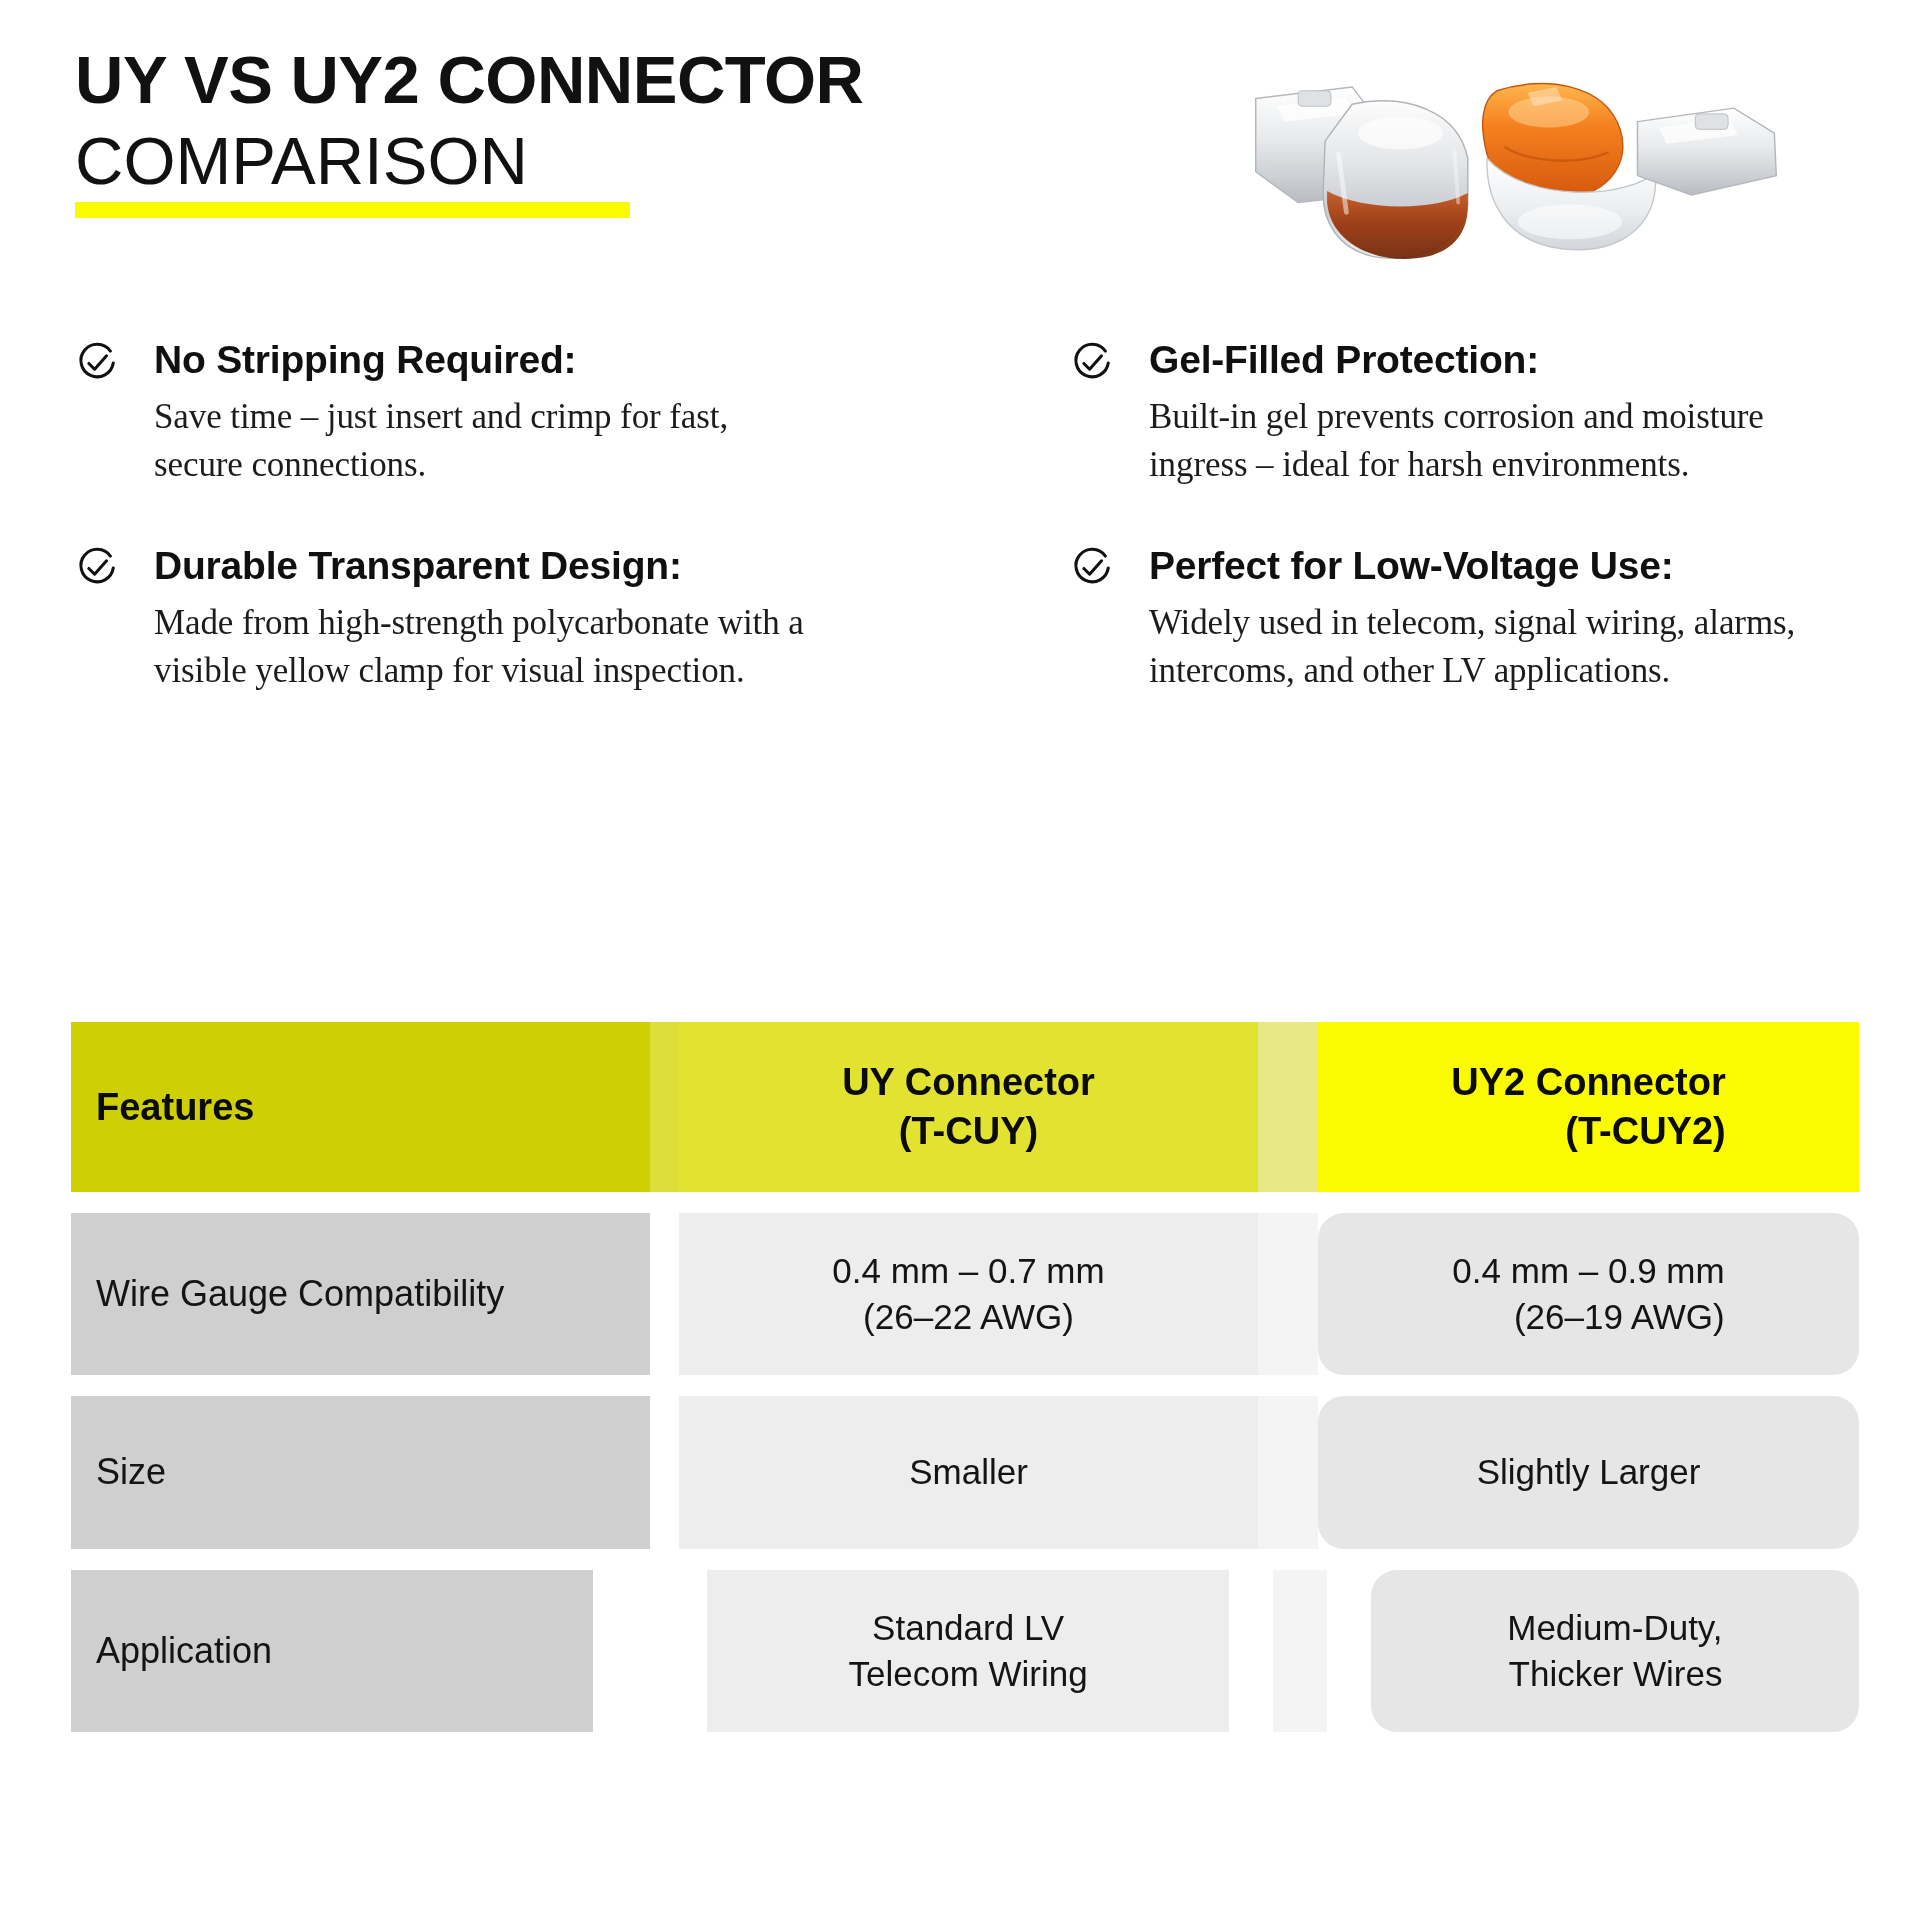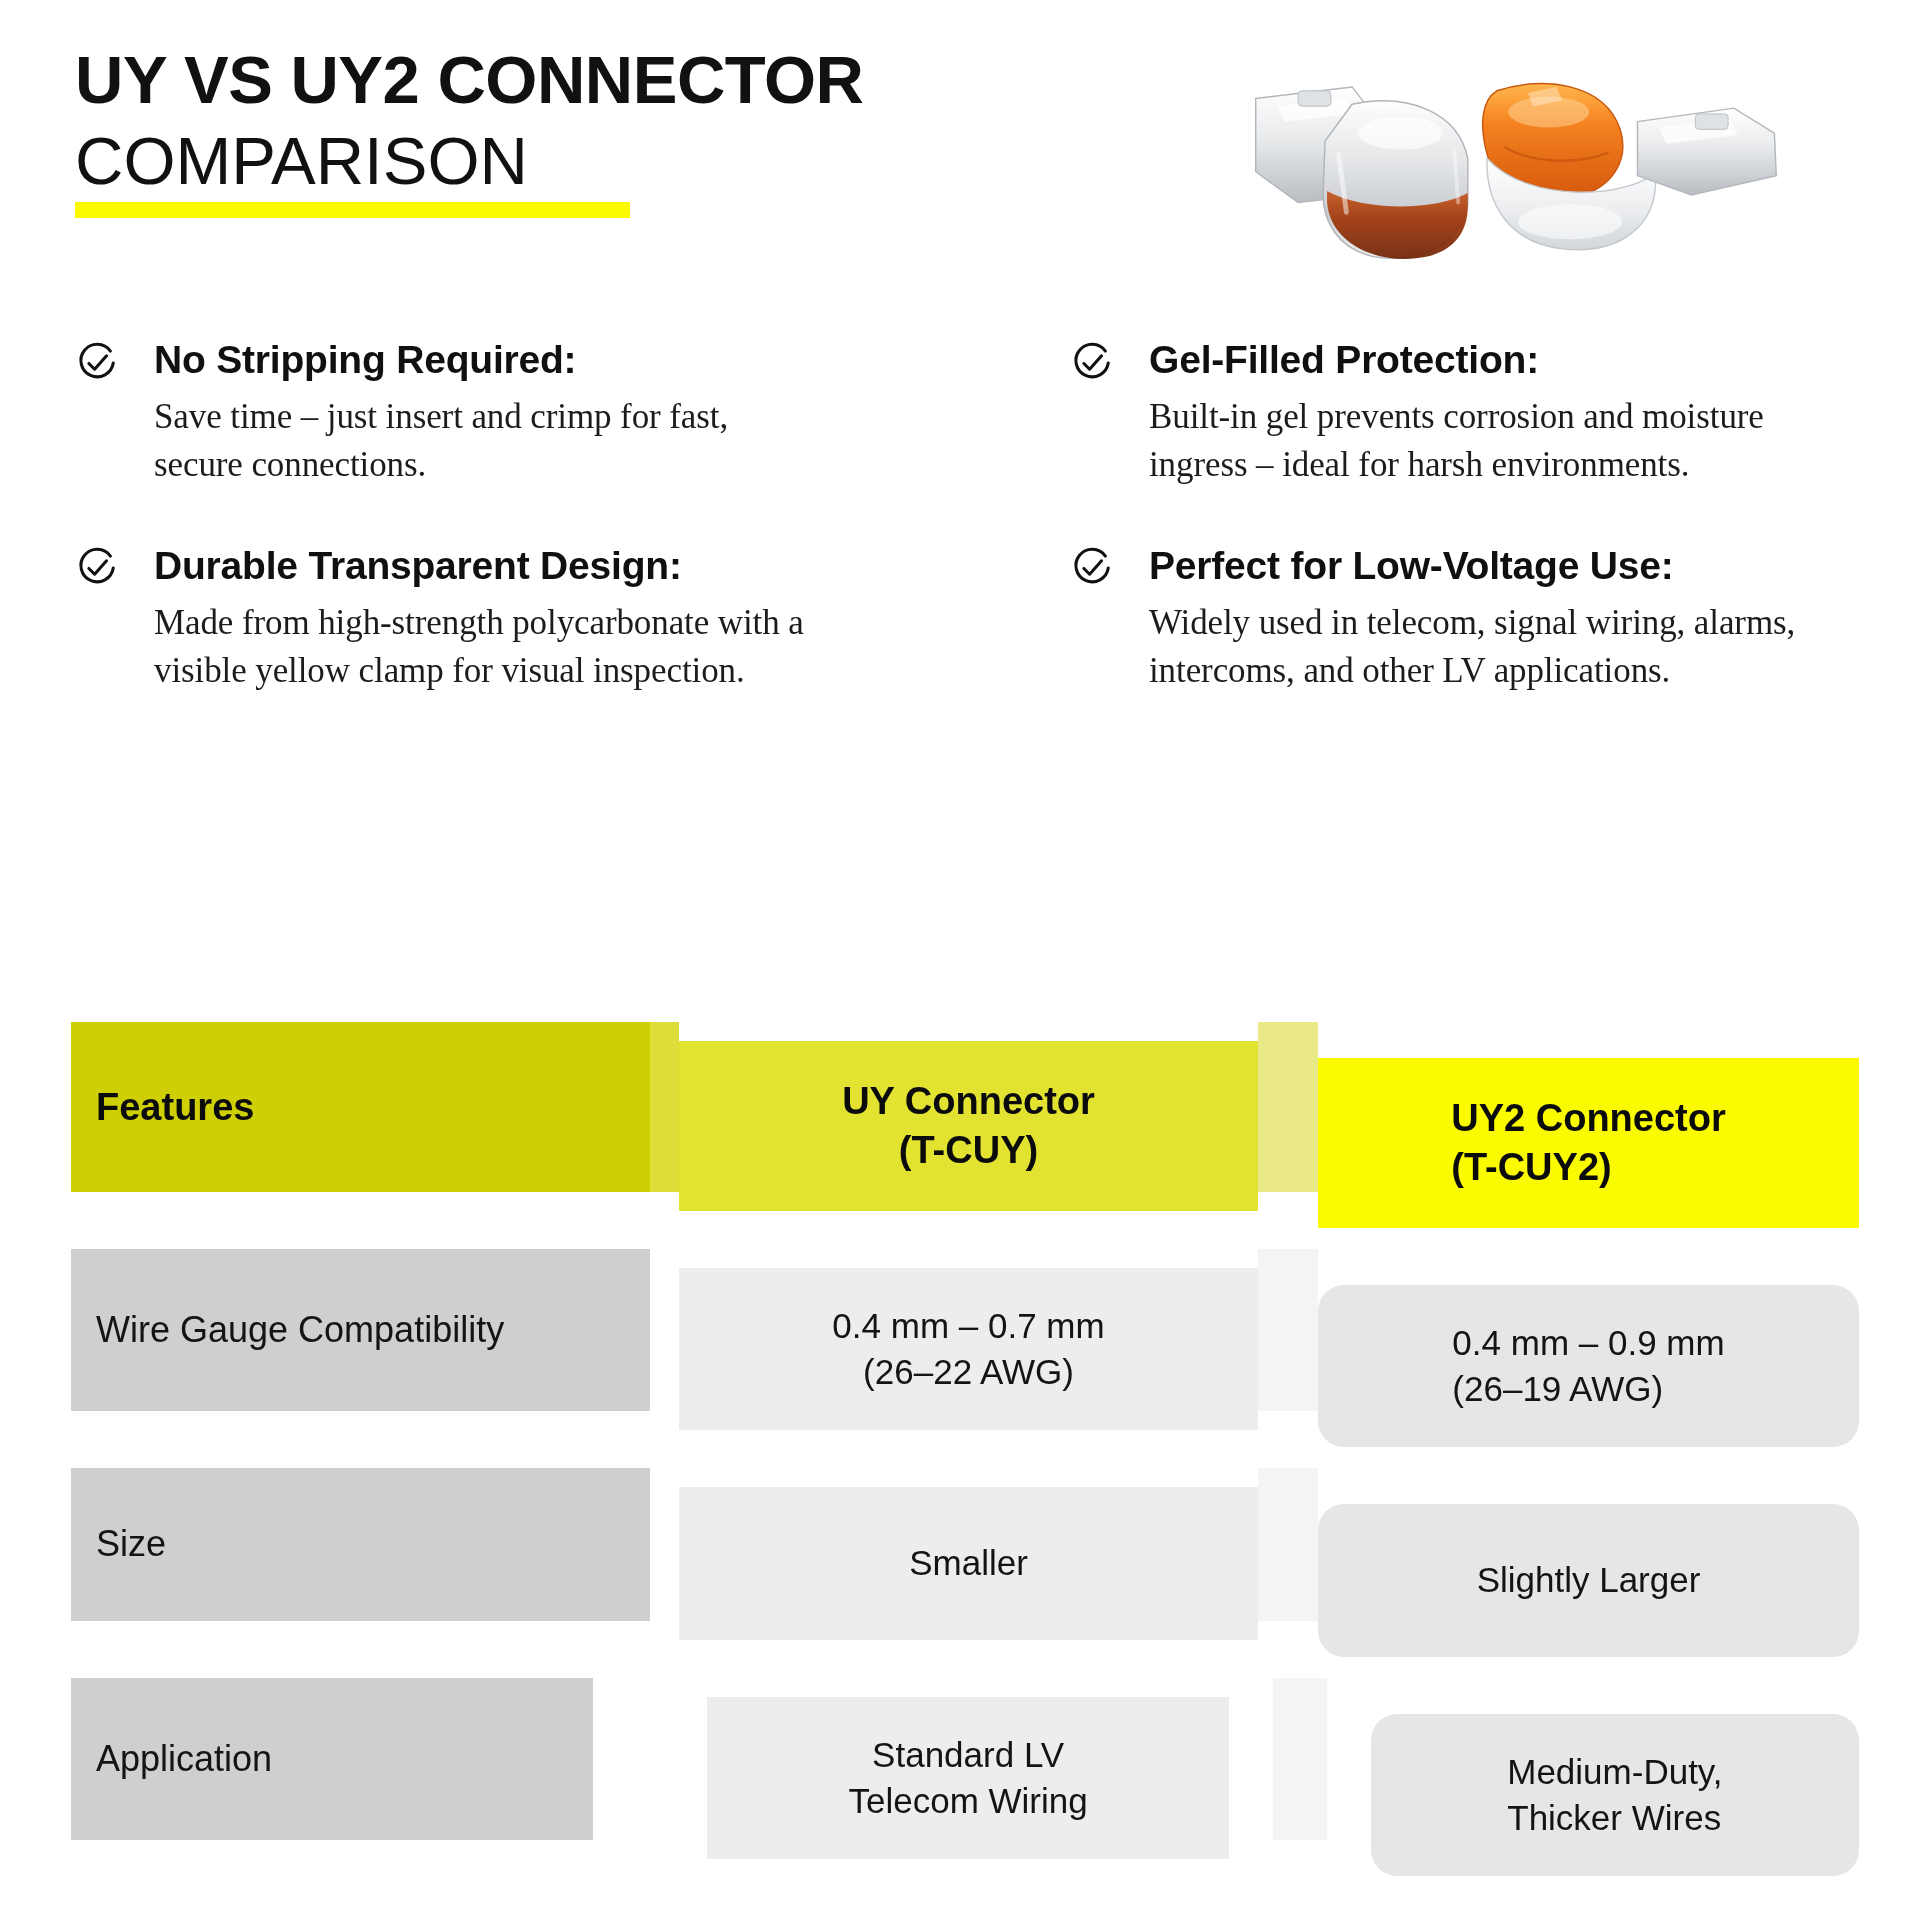--- a/index.html
+++ b/index.html
@@ -55,23 +55,23 @@
   .table { position:absolute; left:71px; top:1022px; width:1788px; }
   .trow { display:flex; width:100%; margin-bottom:21px; }
   .trow:last-child { margin-bottom:0;gap:44px; }
 
   .cell {
     display:flex; align-items:center;
     padding:0 25px;
   }
   .cell.c0 { width:579px; justify-content:flex-start; }
   .cell.gap1 { width:29px; padding:0; }
-  .cell.c1 { width:579px; justify-content:center; text-align:center;margin-top:19px; }
+  .cell.c1 { width:579px; justify-content:center; text-align:center; }
   .cell.gap2 { width:60px; padding:0; }
-  .cell.c2 { width:541px; justify-content:center; text-align:left;margin-top:36px; }
+  .cell.c2 { width:541px; justify-content:center; text-align:right; }
 
   
   .head-row .cell { height:170px; }
   .head-row .c0    { background:#CFCF05; }
   .head-row .gap1  { background:#DEDE3A; }
   .head-row .c1    { background:#E2E231; }
   .head-row .gap2  { background:#E8E887; }
   .head-row .c2    { background:#FAFA00; }
   .head-row .c0 span { font-size:38px; font-weight:700; color:#0b0b0b; }
   .head-row .c1 span, .head-row .c2 span {

